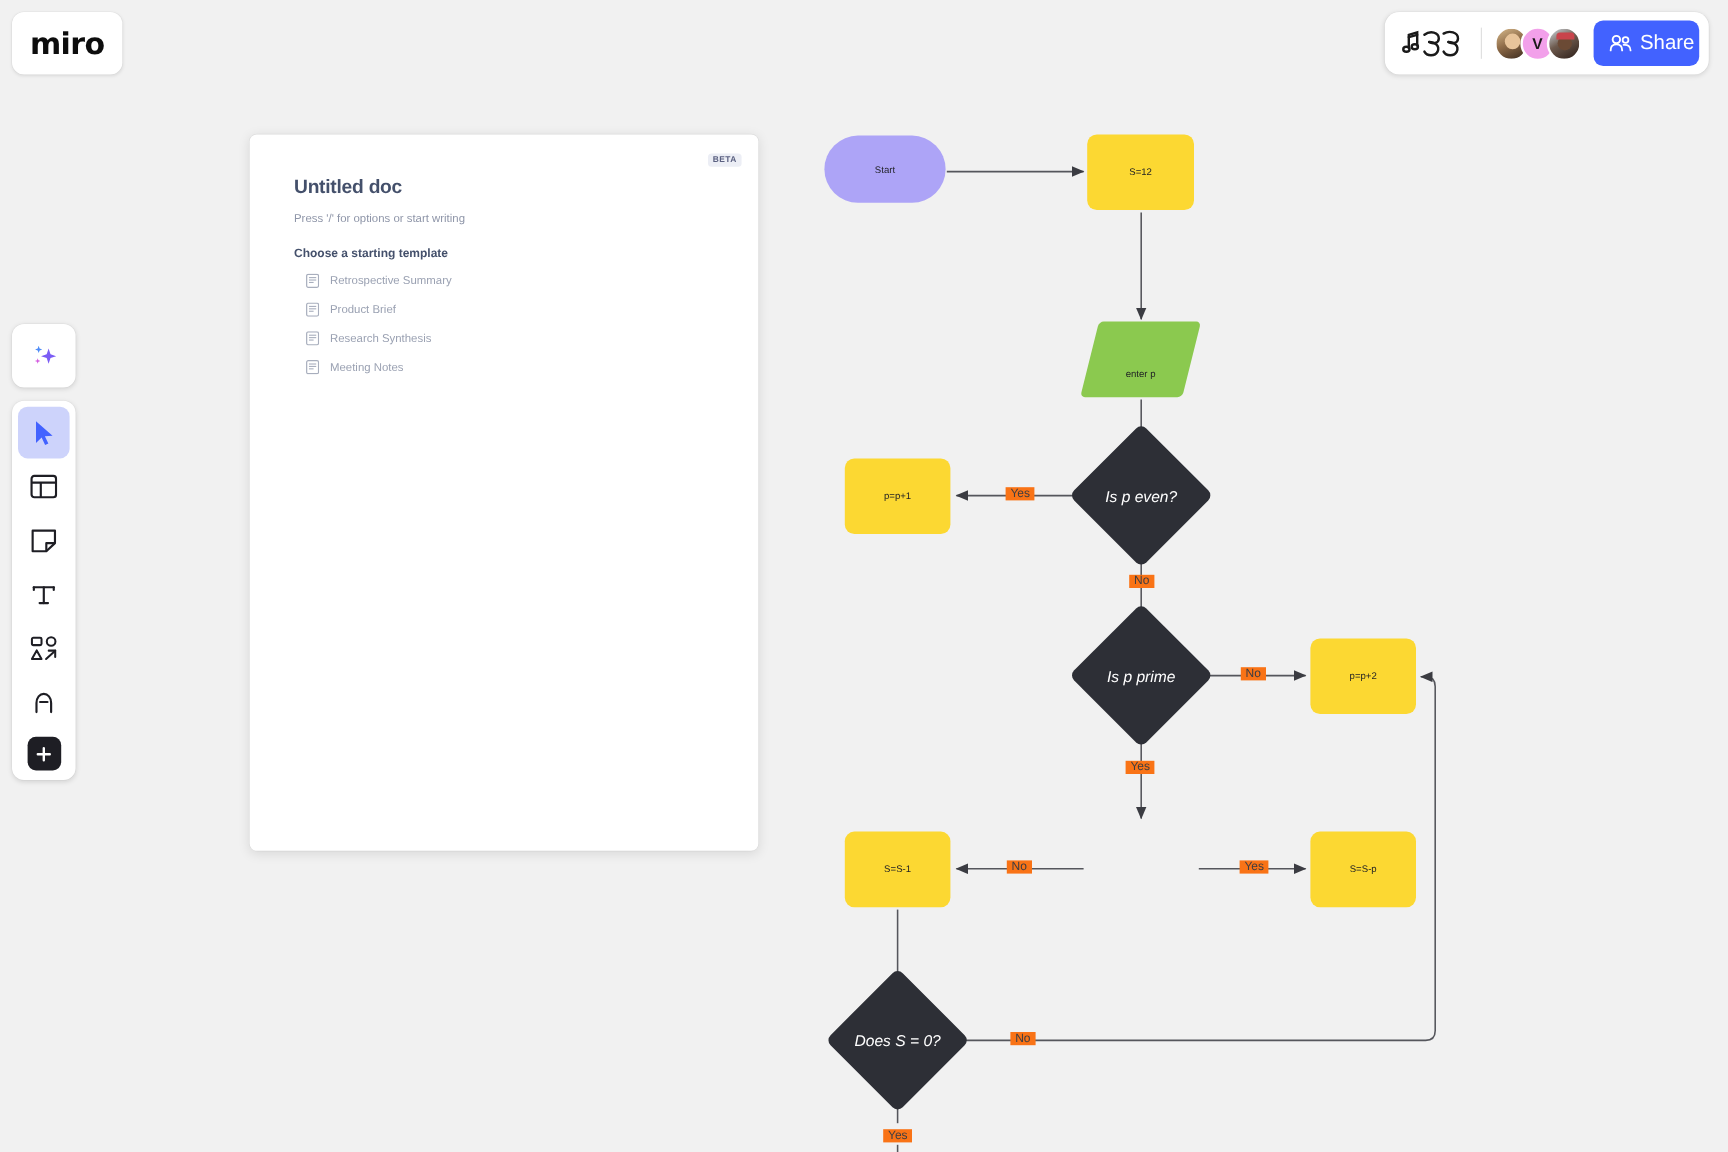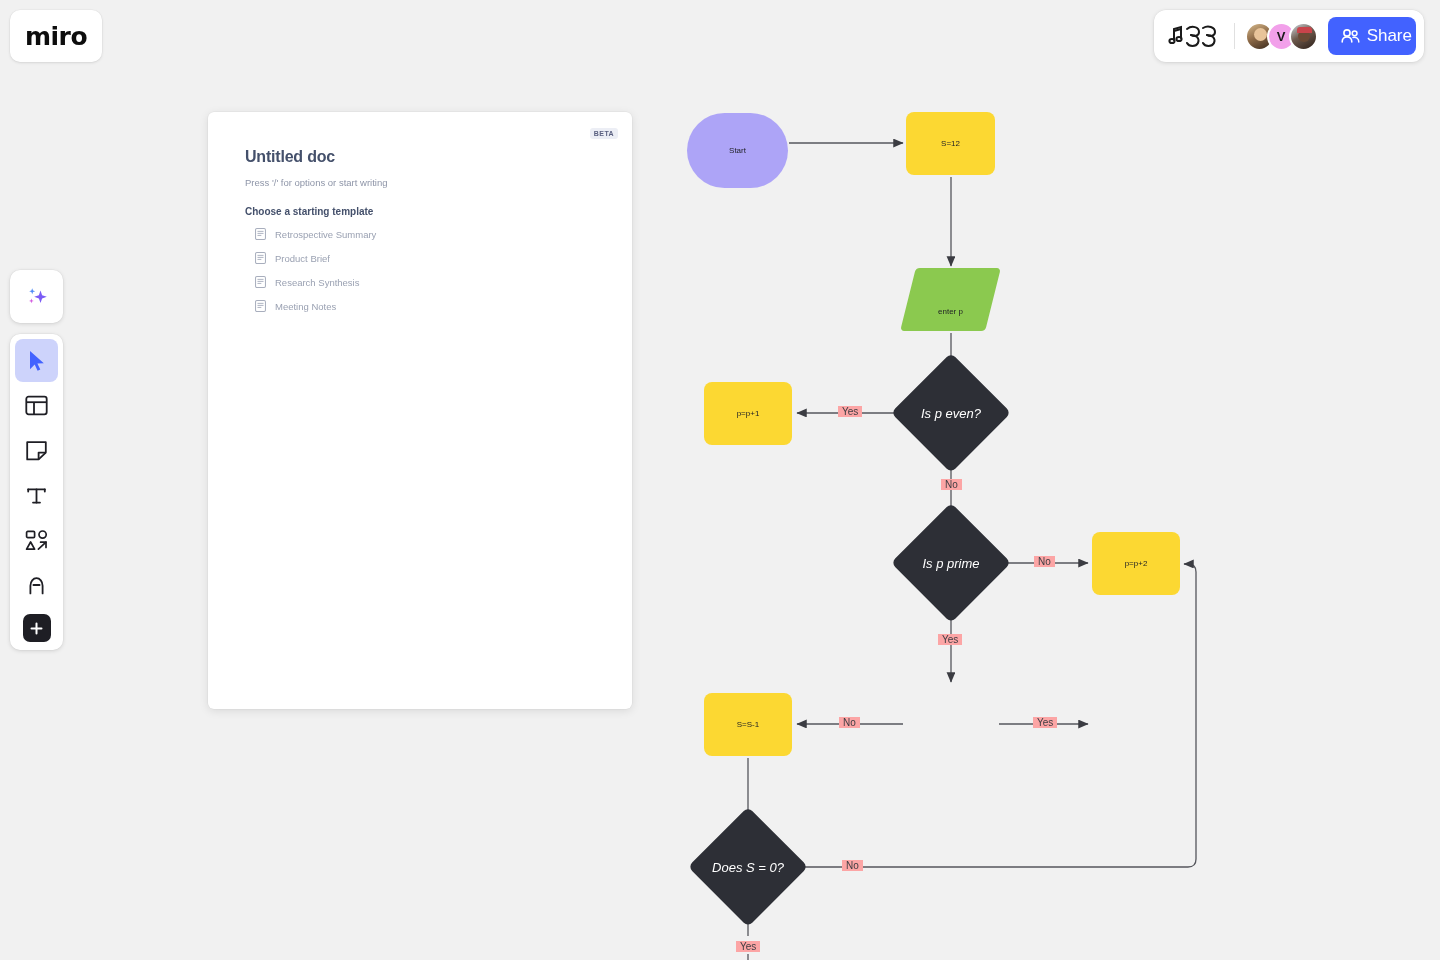--- a/index.html
+++ b/index.html
@@ -280,21 +280,21 @@
     transform: translate(-50%,-50%) rotate(45deg);
     background: #2d2f36;
     border-radius: 6px;
   }
   .node.decision .dia-label { position: relative; z-index: 2; font-size: 13px; font-style: italic; }
 
   .edge-label {
     position: absolute;
     font-size: 10px;
     color: #3d3d42;
-    background: #fca5a5;
+    background: #f97316;
     padding: 0 4px;
     pointer-events: none;
     white-space: nowrap;
   }
 
   
   .zoom-ctl {
     position: absolute;
     right: 16px;
     bottom: 13px;
@@ -356,21 +356,21 @@
 
       <path d="M797,867 L1188,867 Q1196,867 1196,859 L1196,572 Q1196,564 1188,564 L1184,564"></path>
     </g>
     <g stroke="#55565c" stroke-width="1.3" fill="none">
 
       <path d="M748,910 L748,936"></path>
       <path d="M748,954 L748,960"></path>
     </g>
   </svg>
 
-  <div class="node terminator" style="left:687px; top:113px; width:101px; height:75px;">
+  <div class="node terminator" style="left:687px; top:113px; width:101px; height:56px;">
     <span>Start</span>
   </div>
 
   <div class="node process" style="left:906px; top:112px; width:89px; height:63px;">
     <span>S=12</span>
   </div>
 
   <div class="node io" style="left:908px; top:268px; width:85px; height:63px; background:transparent;">
     <span class="io-shape"></span>
     <span class="io-label">enter p</span>
@@ -392,20 +392,23 @@
 
   <div class="node process" style="left:1092px; top:532px; width:88px; height:63px;">
     <span>p=p+2</span>
   </div>
 
 
   <div class="node process" style="left:704px; top:693px; width:88px; height:63px;">
     <span>S=S-1</span>
   </div>
 
+  <div class="node process" style="left:1092px; top:693px; width:88px; height:63px;">
+    <span>S=S-p</span>
+  </div>
 
   <div class="node decision" style="left:688px; top:807px; width:120px; height:120px;">
     <span class="dia"></span>
     <span class="dia-label">Does S = 0?</span>
   </div>
 
   <div class="edge-label" style="left:838px; top:406px;">Yes</div>
   <div class="edge-label" style="left:941px; top:479px;">No</div>
   <div class="edge-label" style="left:1034px; top:556px;">No</div>
   <div class="edge-label" style="left:938px; top:634px;">Yes</div>

